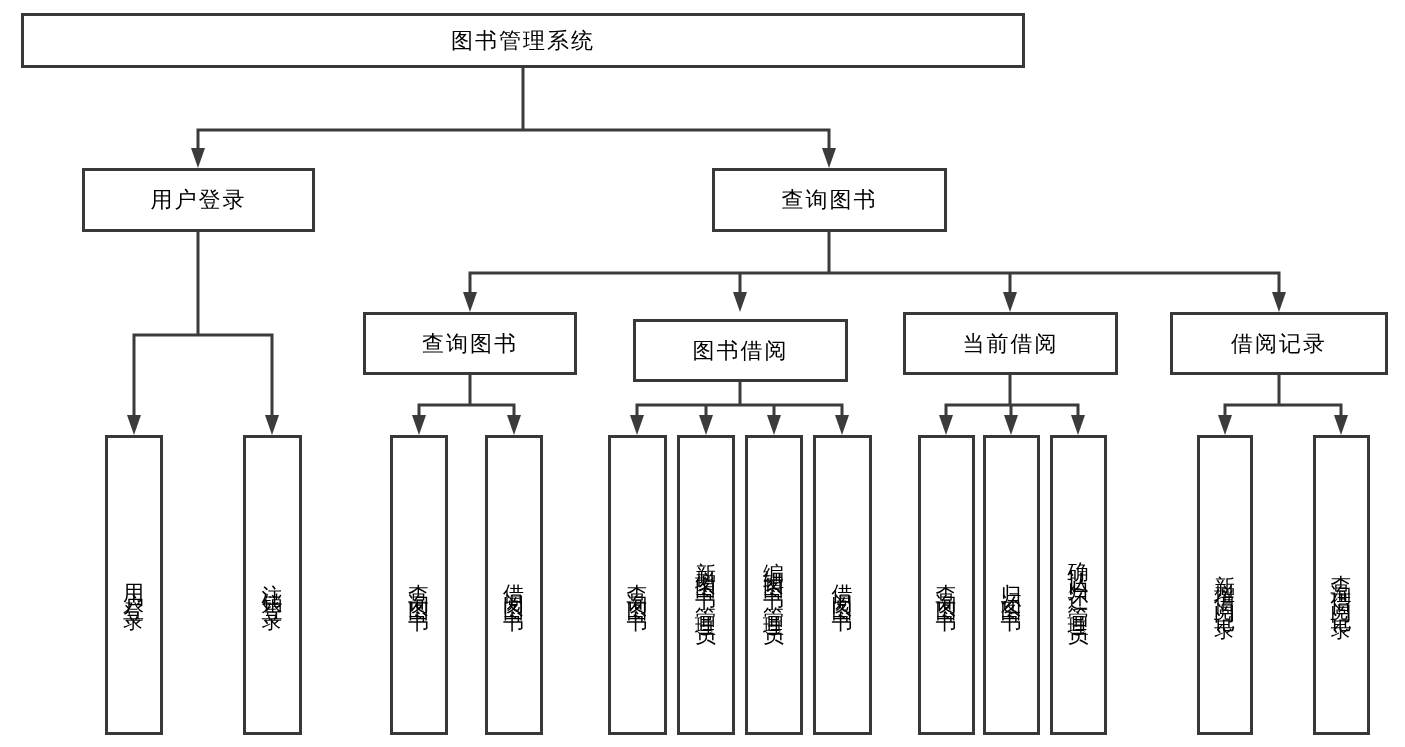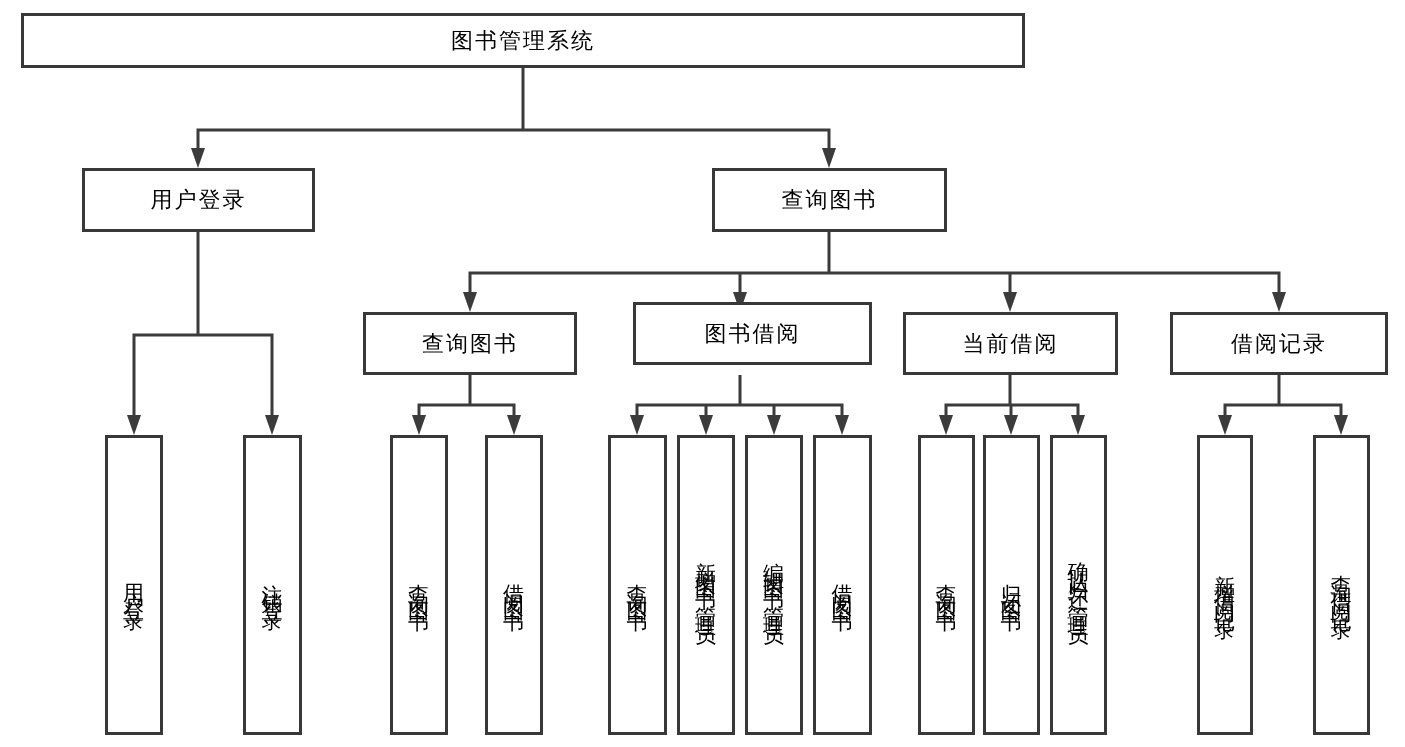--- a/index.html
+++ b/index.html
@@ -114,21 +114,21 @@
   <div class="node h" style="left:82px;top:168px;width:233px;height:64px">
     <span>用户登录</span>
   </div>
   <div class="node h" style="left:712px;top:168px;width:235px;height:64px">
     <span>查询图书</span>
   </div>
 
   <div class="node h" style="left:363px;top:312px;width:214px;height:63px">
     <span>查询图书</span>
   </div>
-  <div class="node h" style="left:633px;top:302px;width:239px;height:63px">
+  <div class="node h" style="left:633px;top:319px;width:215px;height:63px">
     <span>图书借阅</span>
   </div>
   <div class="node h" style="left:1170px;top:312px;width:218px;height:63px">
     <span>借阅记录</span>
   </div>
   <div class="node h" style="left:903px;top:312px;width:215px;height:63px">
     <span>当前借阅</span>
   </div>
 
   <div class="node v" style="left:105px;top:435px;width:58px;height:300px">

